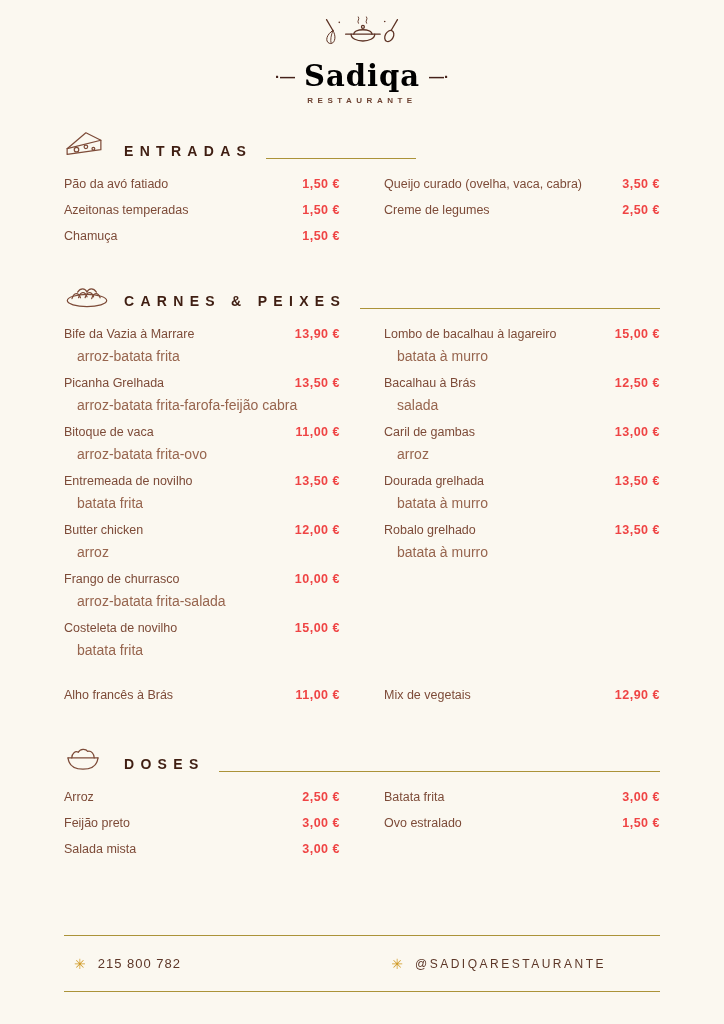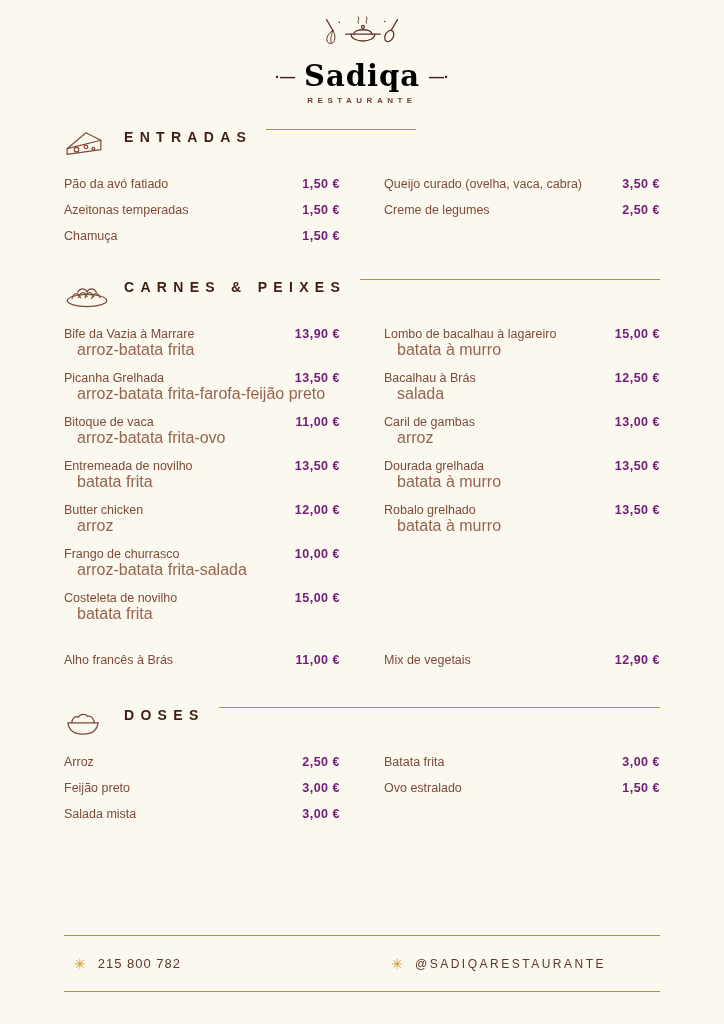--- a/index.html
+++ b/index.html
@@ -15,33 +15,33 @@
   .brand { font-family:"DejaVu Serif", serif; font-size:29px; font-weight:700; color:#000000; letter-spacing:1px; }
   .flourish { color:#45221a; font-size:15px; font-weight:700; }
   .brand-sub { font-size:8px; letter-spacing:4.5px; color:#6e4333; margin-top:3px; font-weight:700; }
   .tagline { max-width:520px; margin:16px auto 0; font-size:12.5px; line-height:1.75; color:#92847a; text-align:center; }
 
   
   .sections { margin-top:8px; }
   .menu-section { margin-top:14px; }
   .menu-section:nth-of-type(3) { margin-top:18px; }
   .menu-section:nth-of-type(4) { margin-top:28px; }
-  .section-head { display:flex; align-items:flex-start; margin-bottom:18px;margin-top:24px; }
+  .section-head { display:flex; align-items:flex-end; margin-bottom:18px;margin-top:24px; }
   .section-icon { flex:0 0 48px; display:flex; justify-content:flex-start; color:#7d4b38; }
   .section-title { font-size:14px; font-weight:700; letter-spacing:0.45em; color:#3f1e12; margin:0 14px 0 12px; white-space:nowrap; }
   .section-rule { flex:1; height:1px; background:#ab9339; }
   .menu-section:nth-of-type(1) .section-rule { flex:0 0 150px; }
 
   .section-cols { display:flex; gap:44px; }
   .menu-col { flex:1; min-width:0; }
   .menu-item { margin-bottom:12px; }
   .item-row { display:flex; justify-content:space-between; align-items:baseline; gap:8px; }
   .item-name { font-size:12.5px; color:#7d4b38; }
-  .item-price { font-size:12.5px; color:#701a75; font-weight:700; white-space:nowrap; letter-spacing:0.5px; }
-  .item-desc { font-size:16px; color:#97654e; padding-left:13px; }
+  .item-price { font-size:12.5px; color:#ef4444; font-weight:700; white-space:nowrap; letter-spacing:0.5px; }
+  .item-desc { font-size:14px; color:#97654e; margin-top:7px; padding-left:13px; }
 
   
   .footer { position:absolute; left:64px; right:64px; bottom:32px; border-top:1px solid #ab9339; border-bottom:1px solid #ab9339; padding:20px 8px 20px 10px; display:flex; justify-content:space-between; align-items:center; }
   .contact { display:flex; align-items:center; gap:12px; color:#5d3728; }
   .asterisk { color:#d09a26; font-size:14px; line-height:1; }
   .phone { font-size:13px; letter-spacing:1px; }
   .social { font-size:12px; letter-spacing:2.5px; }
   .footer-right { padding-right:46px; }
 </style>
 </head>
@@ -159,21 +159,21 @@
       <span class="item-price">13,90 €</span>
     </div>
     <div class="item-desc">arroz-batata frita</div>
   </div>
 
   <div class="menu-item">
     <div class="item-row">
       <span class="item-name">Picanha Grelhada</span>
       <span class="item-price">13,50 €</span>
     </div>
-    <div class="item-desc">arroz-batata frita-farofa-feijão preto</div>
+    <div class="item-desc">arroz-batata frita-farofa-feijão cabra</div>
   </div>
 
   <div class="menu-item">
     <div class="item-row">
       <span class="item-name">Bitoque de vaca</span>
       <span class="item-price">11,00 €</span>
     </div>
     <div class="item-desc">arroz-batata frita-ovo</div>
   </div>
 

